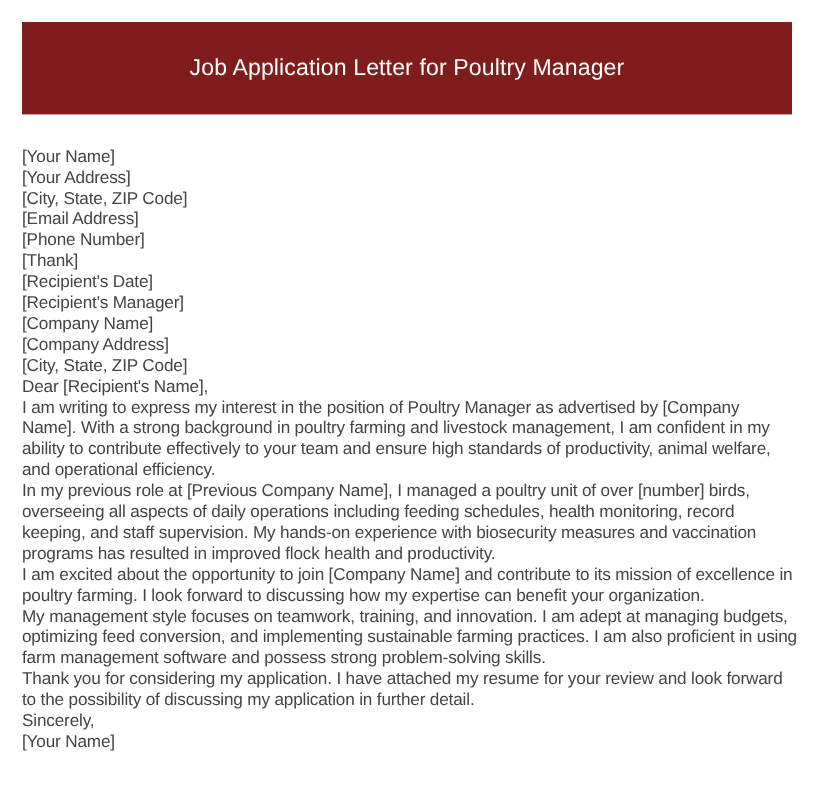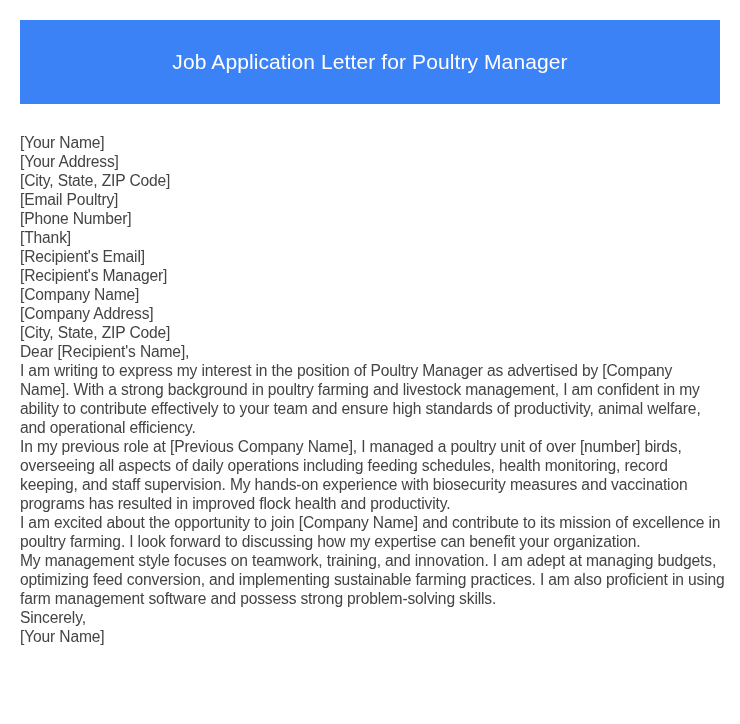--- a/index.html
+++ b/index.html
@@ -13,21 +13,21 @@
       overflow: hidden;
       font-family: "Liberation Sans", sans-serif;
       color: #444444;
     }
     .header {
       position: absolute;
       left: 20px;
       top: 20px;
       width: 700px;
       height: 84px;
-      background: #3b82f6;
+      background: #7f1d1d;
       display: flex;
       align-items: center;
       justify-content: center;
     }
     .header h1 {
       margin: 0;
       font-weight: normal;
       font-size: 21px;
       color: #ffffff;
       letter-spacing: 0.1px;
@@ -50,28 +50,29 @@
 <body>
 
 <div class="header">
   <h1>Job Application Letter for Poultry Manager</h1>
 </div>
 
 <div class="letter">
   <div class="line">[Your Name]</div>
   <div class="line">[Your Address]</div>
   <div class="line">[City, State, ZIP Code]</div>
-  <div class="line">[Email Poultry]</div>
+  <div class="line">[Email Address]</div>
   <div class="line">[Phone Number]</div>
   <div class="line">[Thank]</div>
-  <div class="line">[Recipient's Email]</div>
+  <div class="line">[Recipient's Date]</div>
   <div class="line">[Recipient's Manager]</div>
   <div class="line">[Company Name]</div>
   <div class="line">[Company Address]</div>
   <div class="line">[City, State, ZIP Code]</div>
   <div class="line">Dear [Recipient's Name],</div>
   <p class="para">I am writing to express my interest in the position of Poultry Manager as advertised by [Company Name]. With a strong background in poultry farming and livestock management, I am confident in my ability to contribute effectively to your team and ensure high standards of productivity, animal welfare, and operational efficiency.</p>
   <p class="para">In my previous role at [Previous Company Name], I managed a poultry unit of over [number] birds, overseeing all aspects of daily operations including feeding schedules, health monitoring, record keeping, and staff supervision. My hands-on experience with biosecurity measures and vaccination programs has resulted in improved flock health and productivity.</p>
   <p class="para">I am excited about the opportunity to join [Company Name] and contribute to its mission of excellence in poultry farming. I look forward to discussing how my expertise can benefit your organization.</p>
   <p class="para">My management style focuses on teamwork, training, and innovation. I am adept at managing budgets, optimizing feed conversion, and implementing sustainable farming practices. I am also proficient in using farm management software and possess strong problem-solving skills.</p>
+  <p class="para">Thank you for considering my application. I have attached my resume for your review and look forward to the possibility of discussing my application in further detail.</p>
   <div class="line">Sincerely,</div>
   <div class="line">[Your Name]</div>
 </div>
 
 </body></html>

